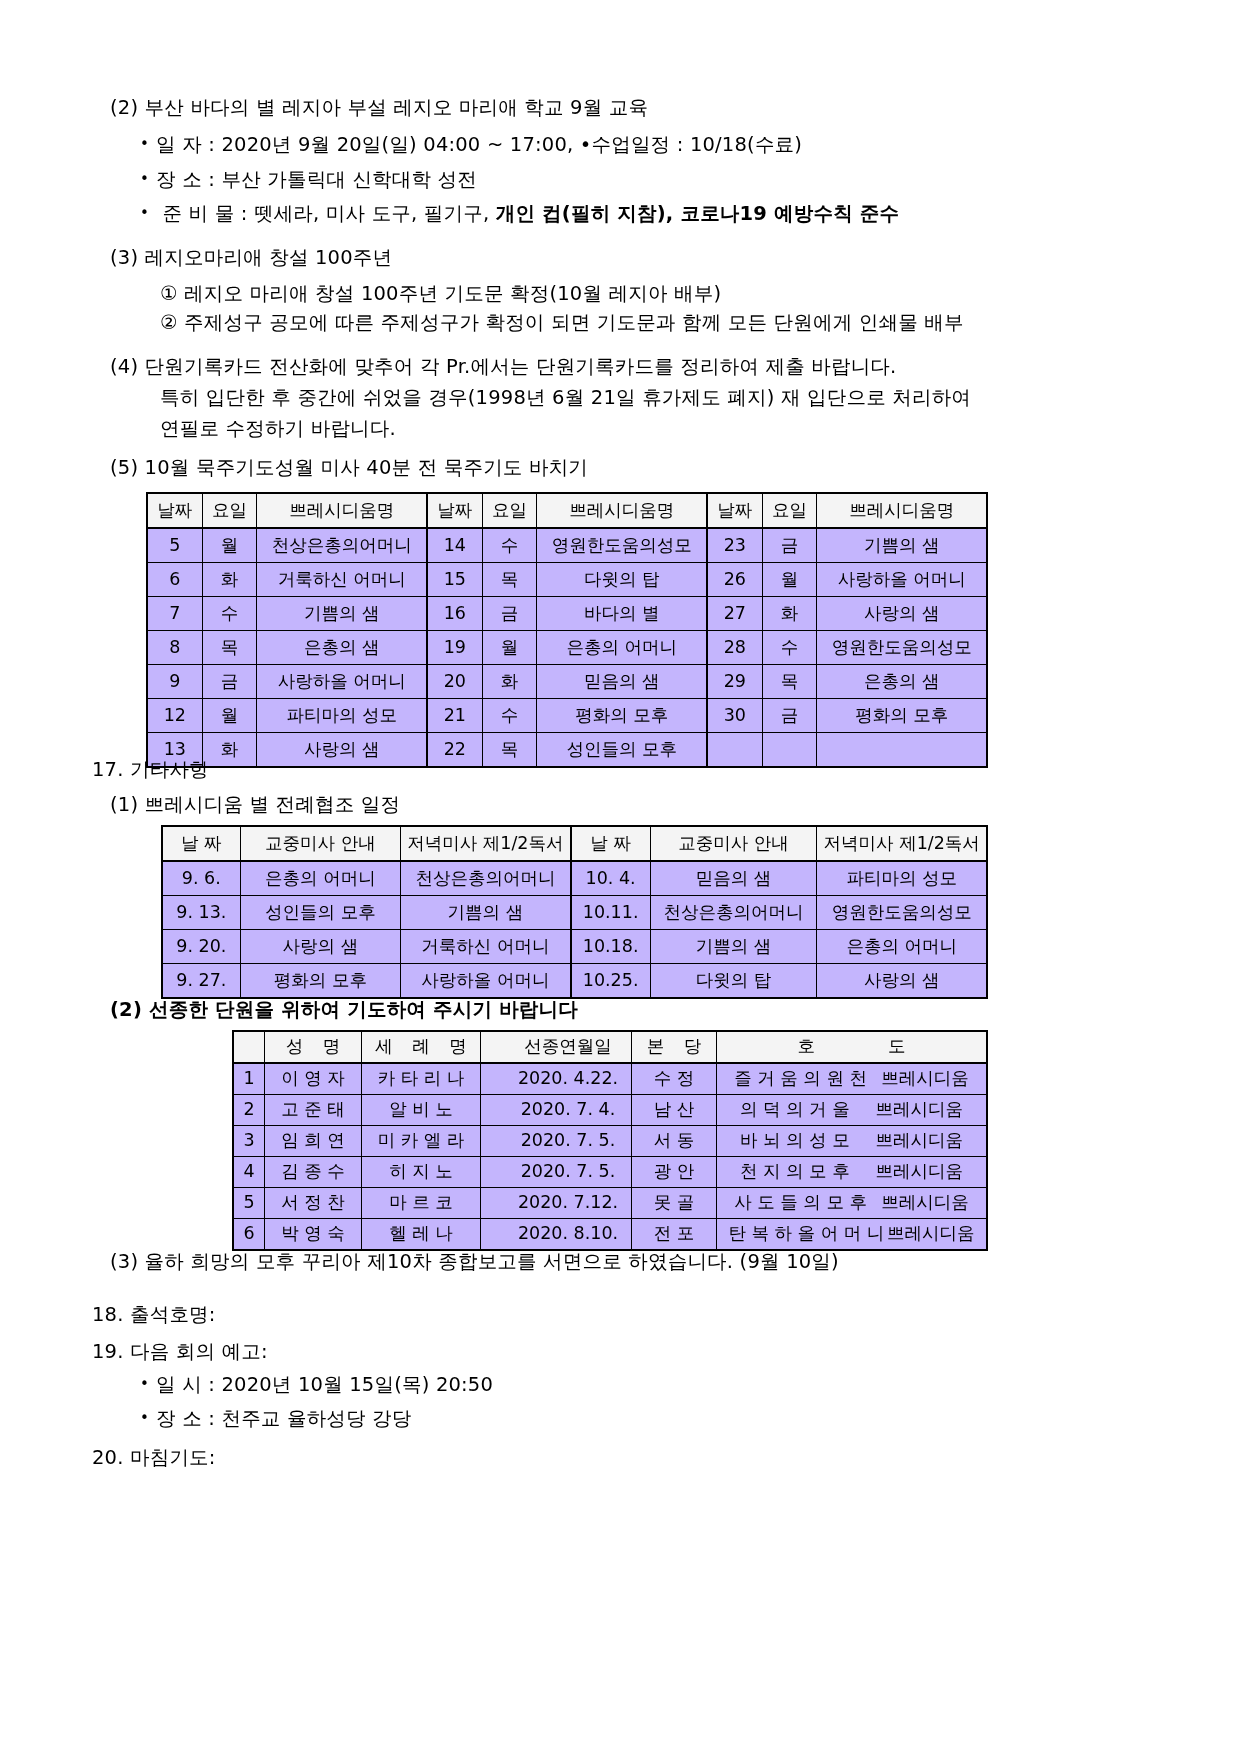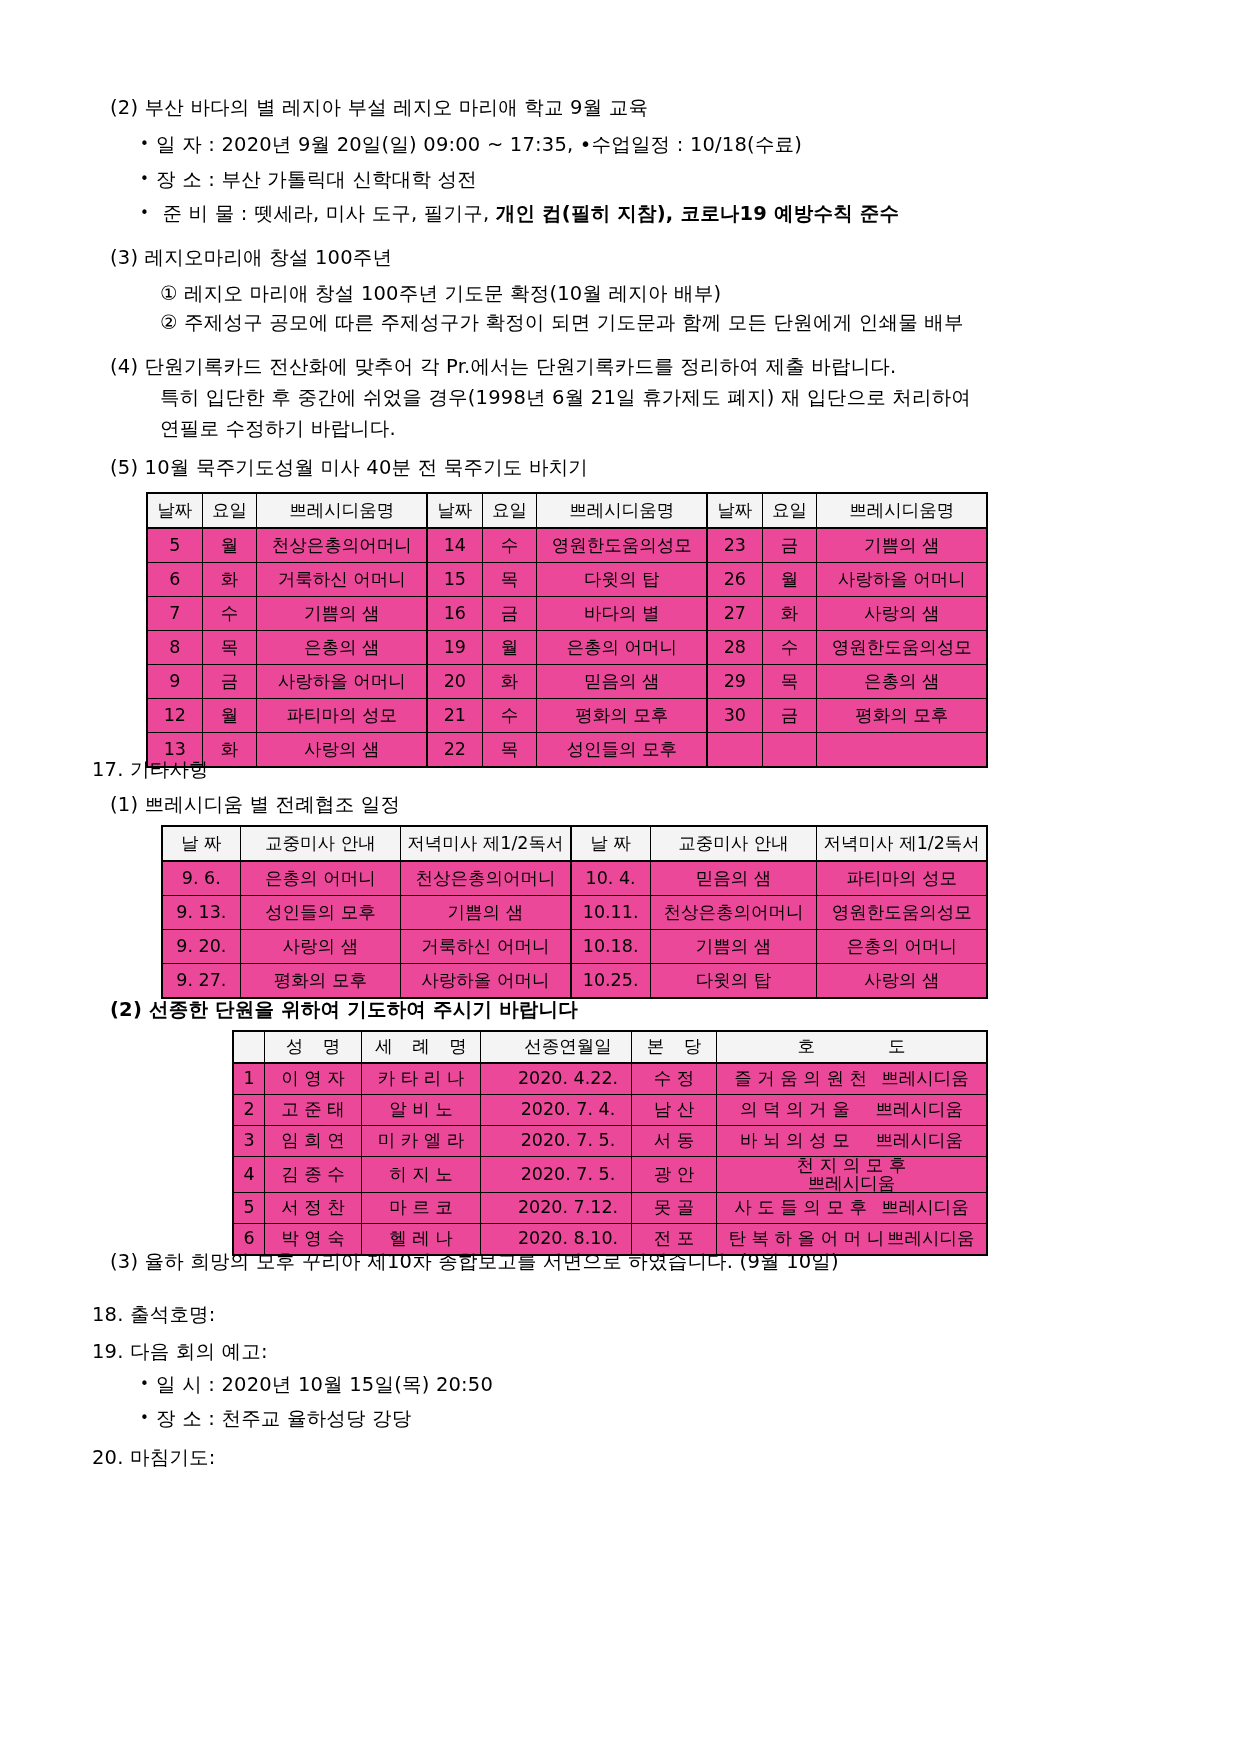--- a/index.html
+++ b/index.html
@@ -44,21 +44,21 @@
     margin-right: 7px;
     font-size: 15px;
     vertical-align: 2px;
   }
 
   
   table {
     position: absolute;
     border-collapse: collapse;
     font-size: 17.5px;
-    background: #ec4899;
+    background: #c4b5fd;
   }
   table td, table th {
     border: 1px solid #000;
     text-align: center;
     font-weight: normal;
     padding: 0;
     white-space: nowrap;
     line-height: 1;
   }
   thead td {
@@ -105,21 +105,21 @@
     padding: 0 44px;
   }
 </style>
 </head>
 <body>
 
 <div class="page">
 
   <div class="blk lvl-para" style="top:98px;">(2) 부산 바다의 별 레지아 부설 레지오 마리애 학교 9월 교육</div>
 
-  <div class="blk lvl-bullet bullet-dot" style="top:135px;">일     자 : 2020년 9월 20일(일) 09:00 ~ 17:35,    •수업일정 : 10/18(수료)</div>
+  <div class="blk lvl-bullet bullet-dot" style="top:135px;">일     자 : 2020년 9월 20일(일) 04:00 ~ 17:00,    •수업일정 : 10/18(수료)</div>
 
   <div class="blk lvl-bullet bullet-dot" style="top:170px;">장     소 : 부산 가톨릭대 신학대학 성전</div>
 
   <div class="blk lvl-bullet bullet-dot" style="top:204px;">
     <span>준 비 물 : 뗏세라, 미사 도구, 필기구, </span><span class="bold">개인 컵(필히 지참), 코로나19 예방수칙 준수</span>
   </div>
 
   <div class="blk lvl-para" style="top:248px;">(3) 레지오마리애 창설 100주년</div>
   <div class="blk lvl-circ" style="top:284px;">① 레지오 마리애 창설 100주년 기도문 확정(10월 레지아 배부)</div>
   <div class="blk lvl-circ" style="top:313px;">② 주제성구 공모에 따른 주제성구가 확정이 되면 기도문과 함께 모든 단원에게 인쇄물 배부</div>
@@ -334,21 +334,21 @@
             </div>
           </td>
         </tr>
         <tr>
           <td class="c-no">4</td>
           <td class="c-nm">김 종 수</td>
           <td class="c-bp">히  지  노</td>
           <td class="c-dt">2020. 7. 5.</td>
           <td class="c-pa">광    안</td>
           <td class="c-ho" colspan="2">
-            <div class="hd-hodo" style="padding: 0px 10px; flex-direction: column;">
+            <div class="hd-hodo" style="padding: 0px 10px;">
               <span>천  지  의  모  후</span>
               <span>쁘레시디움</span>
             </div>
           </td>
         </tr>
         <tr>
           <td class="c-no">5</td>
           <td class="c-nm">서 정 찬</td>
           <td class="c-bp">마  르  코</td>
           <td class="c-dt">2020. 7.12.</td>

